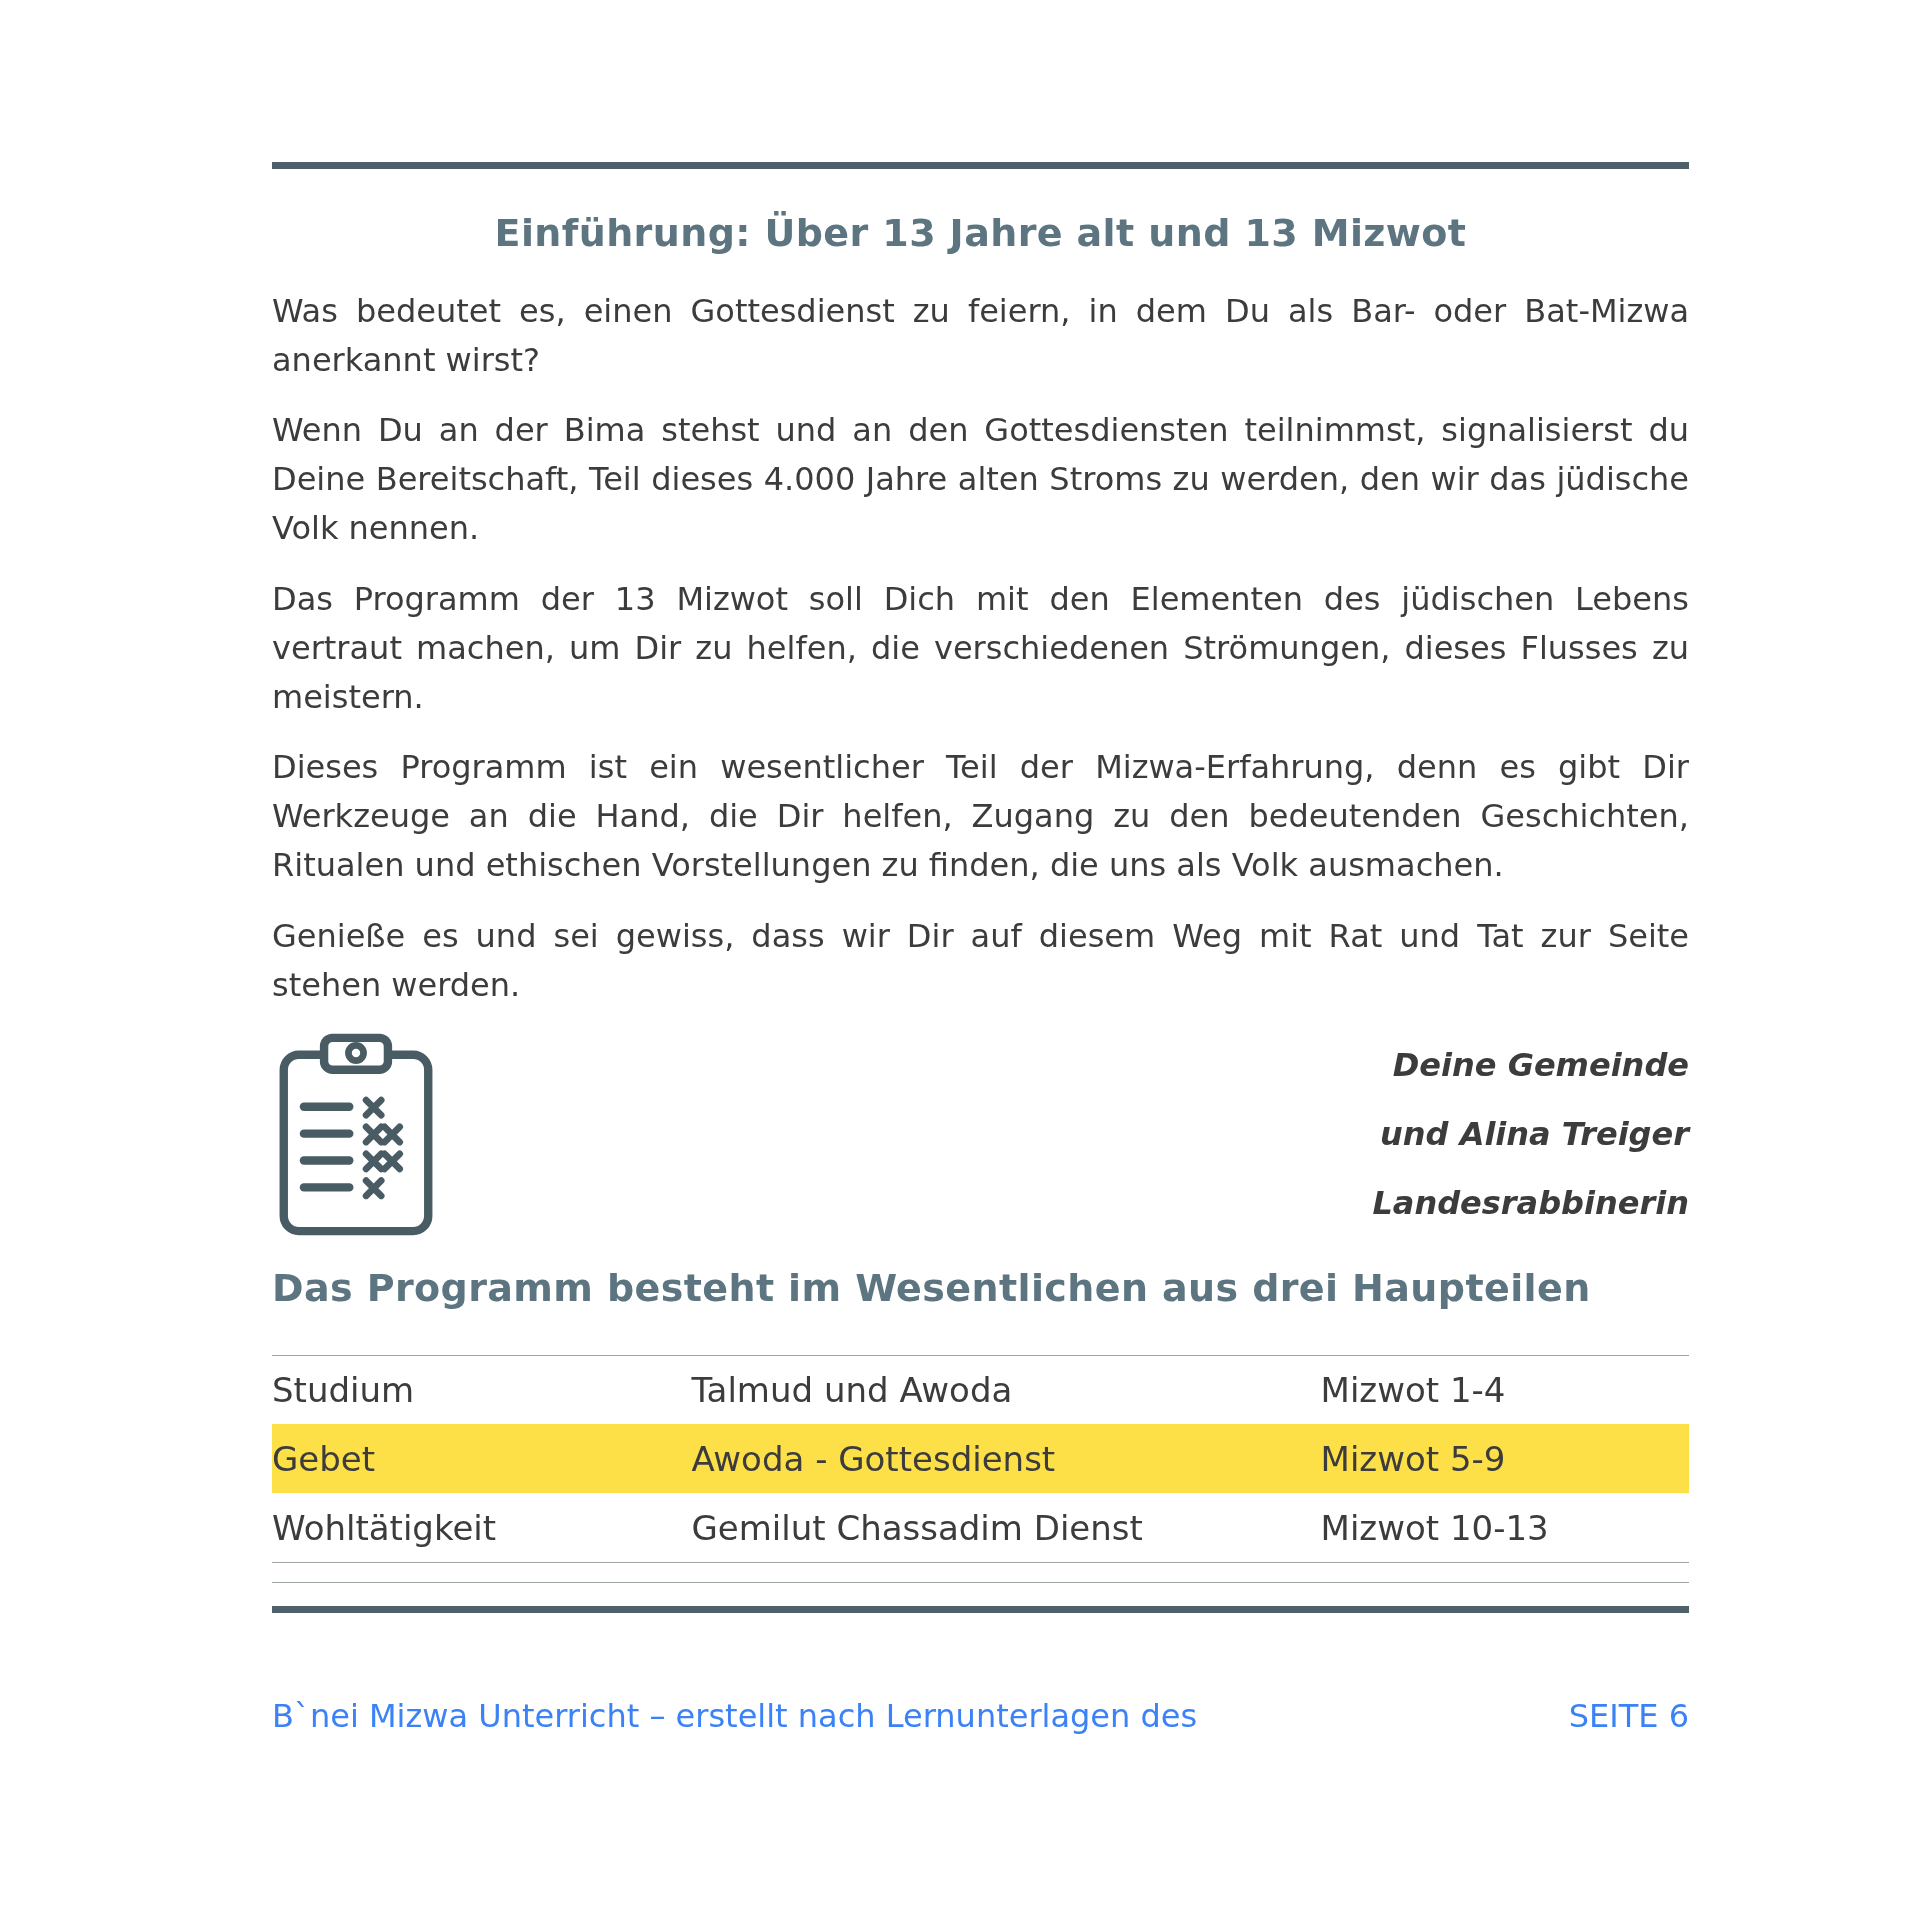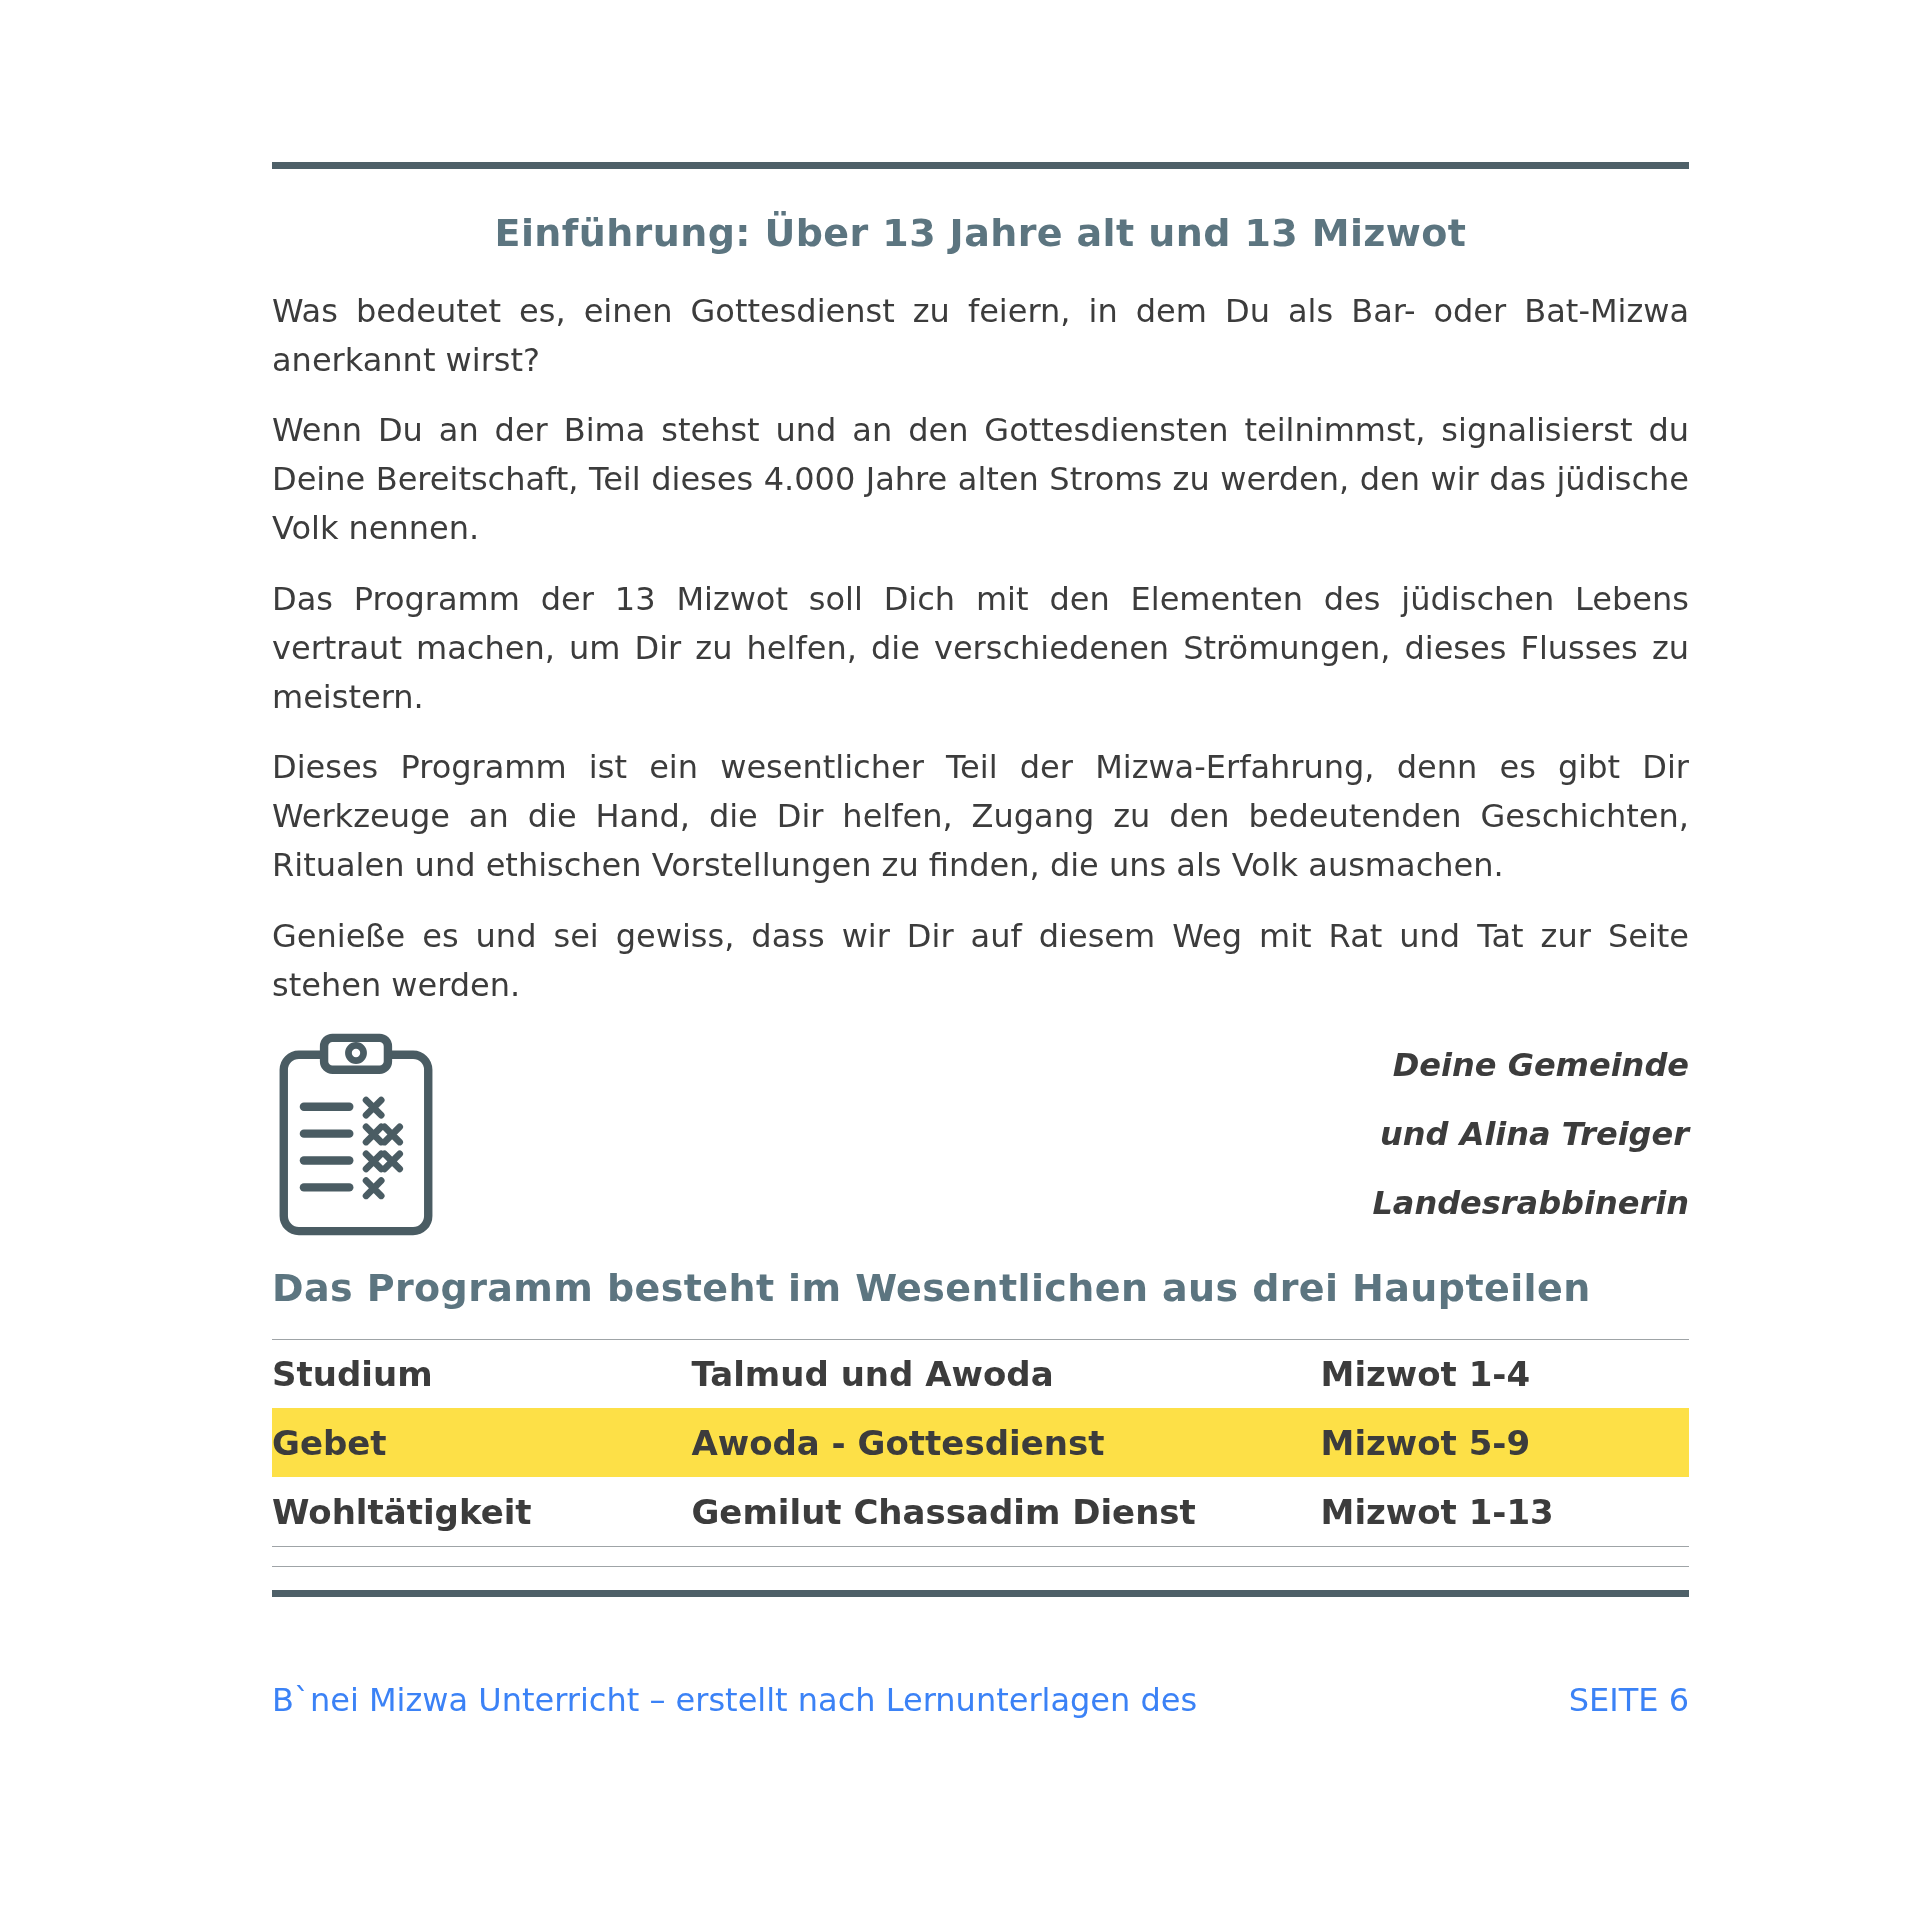--- a/index.html
+++ b/index.html
@@ -66,26 +66,25 @@
   }
   h2.section-title {
     margin: 20px 0 0 0;
     font-size: 38px;
     line-height: 50px;
     font-weight: bold;
     color: #5c7580;
     letter-spacing: 0.4px;
   }
   table.program-table {
-    margin-top: 26px;
+    margin-top: 42px;
     width: 100%;
     border-collapse: collapse;
     table-layout: fixed;
     border-top: 1.2px solid #9fa4a7;
-    font-weight: bold;
   }
   table.program-table tr { height: 69px; }
   table.program-table tr.shaded { background: #fde047; }
   table.program-table tr:last-child td { border-bottom: 1.2px solid #9fa4a7; }
   table.program-table td {
     font-size: 34px;
     color: #3c3c3c;
     vertical-align: middle;
     padding: 0;
   }
@@ -167,21 +166,21 @@
         <td class="col-3">Mizwot 1-4</td>
       </tr>
       <tr class="shaded">
         <td class="col-1">Gebet</td>
         <td class="col-2">Awoda - Gottesdienst</td>
         <td class="col-3">Mizwot 5-9</td>
       </tr>
       <tr>
         <td class="col-1">Wohltätigkeit</td>
         <td class="col-2">Gemilut Chassadim Dienst</td>
-        <td class="col-3">Mizwot 1-13</td>
+        <td class="col-3">Mizwot 10-13</td>
       </tr>
     </tbody>
   </table>
   <div class="table-tail"></div>
 
   <div class="rule rule-bottom"></div>
 
   <div class="footer">
     <div class="footer-left">
       <div>B`nei Mizwa Unterricht – erstellt nach Lernunterlagen des</div>

